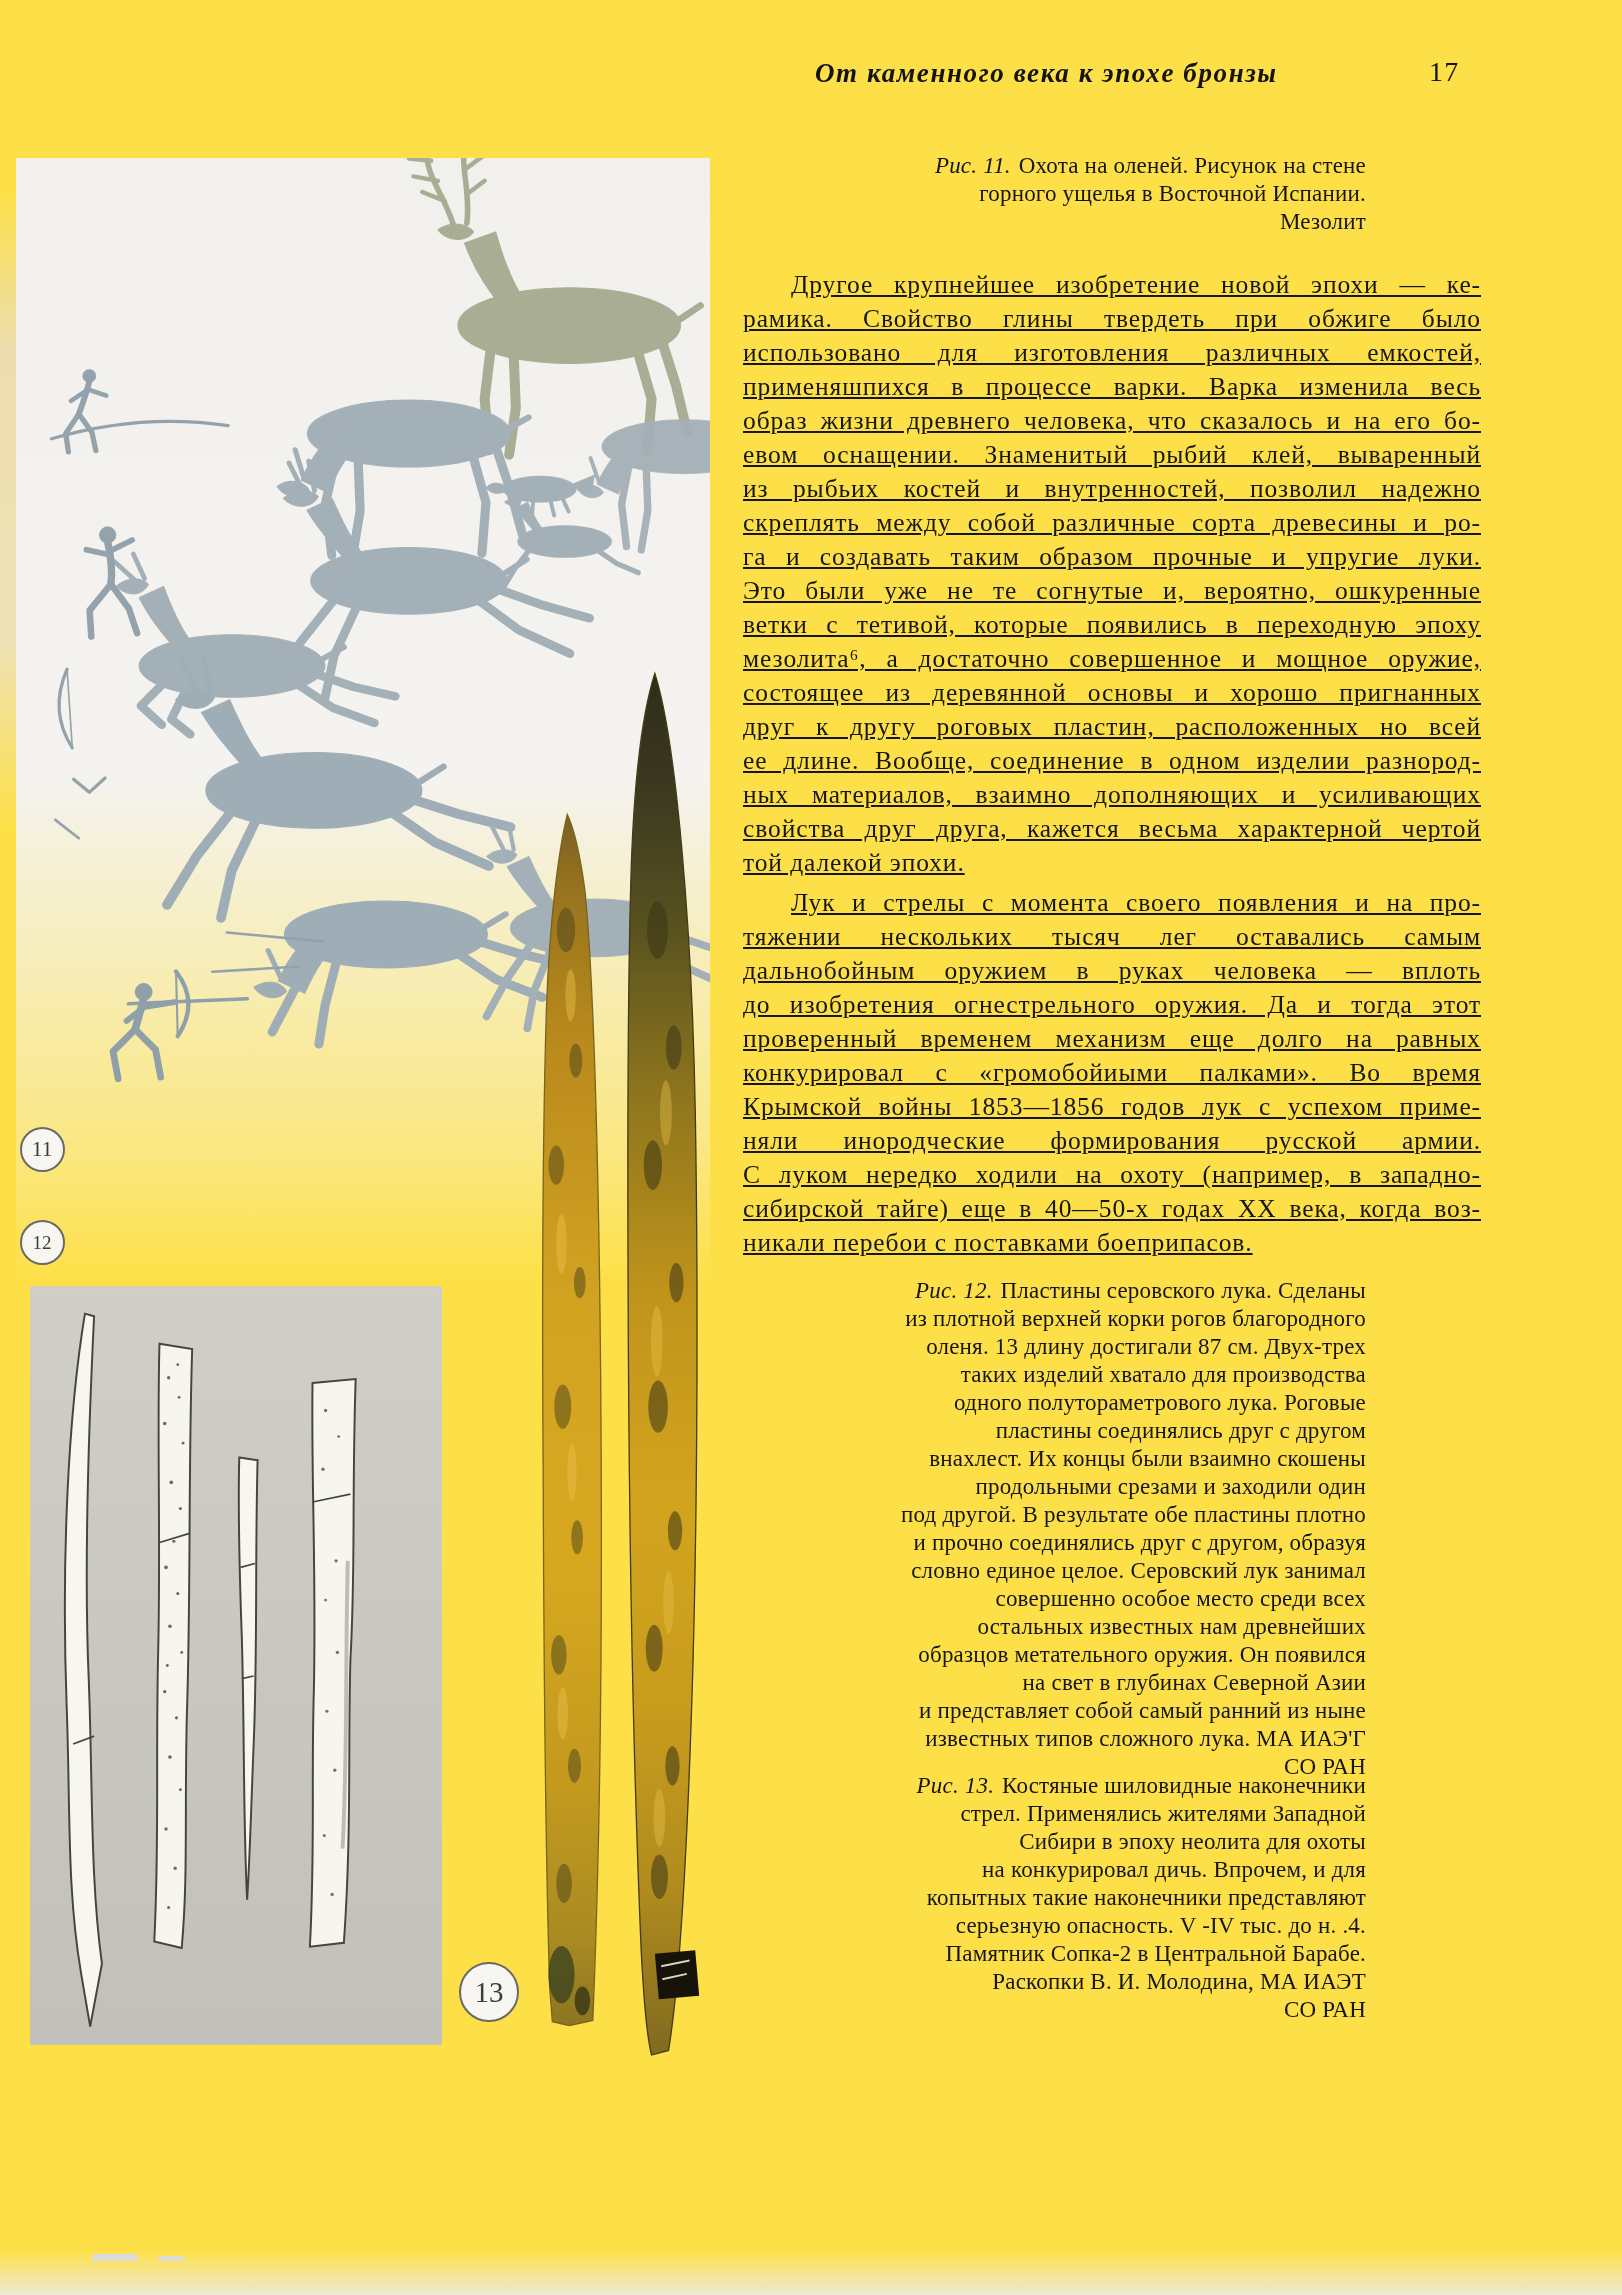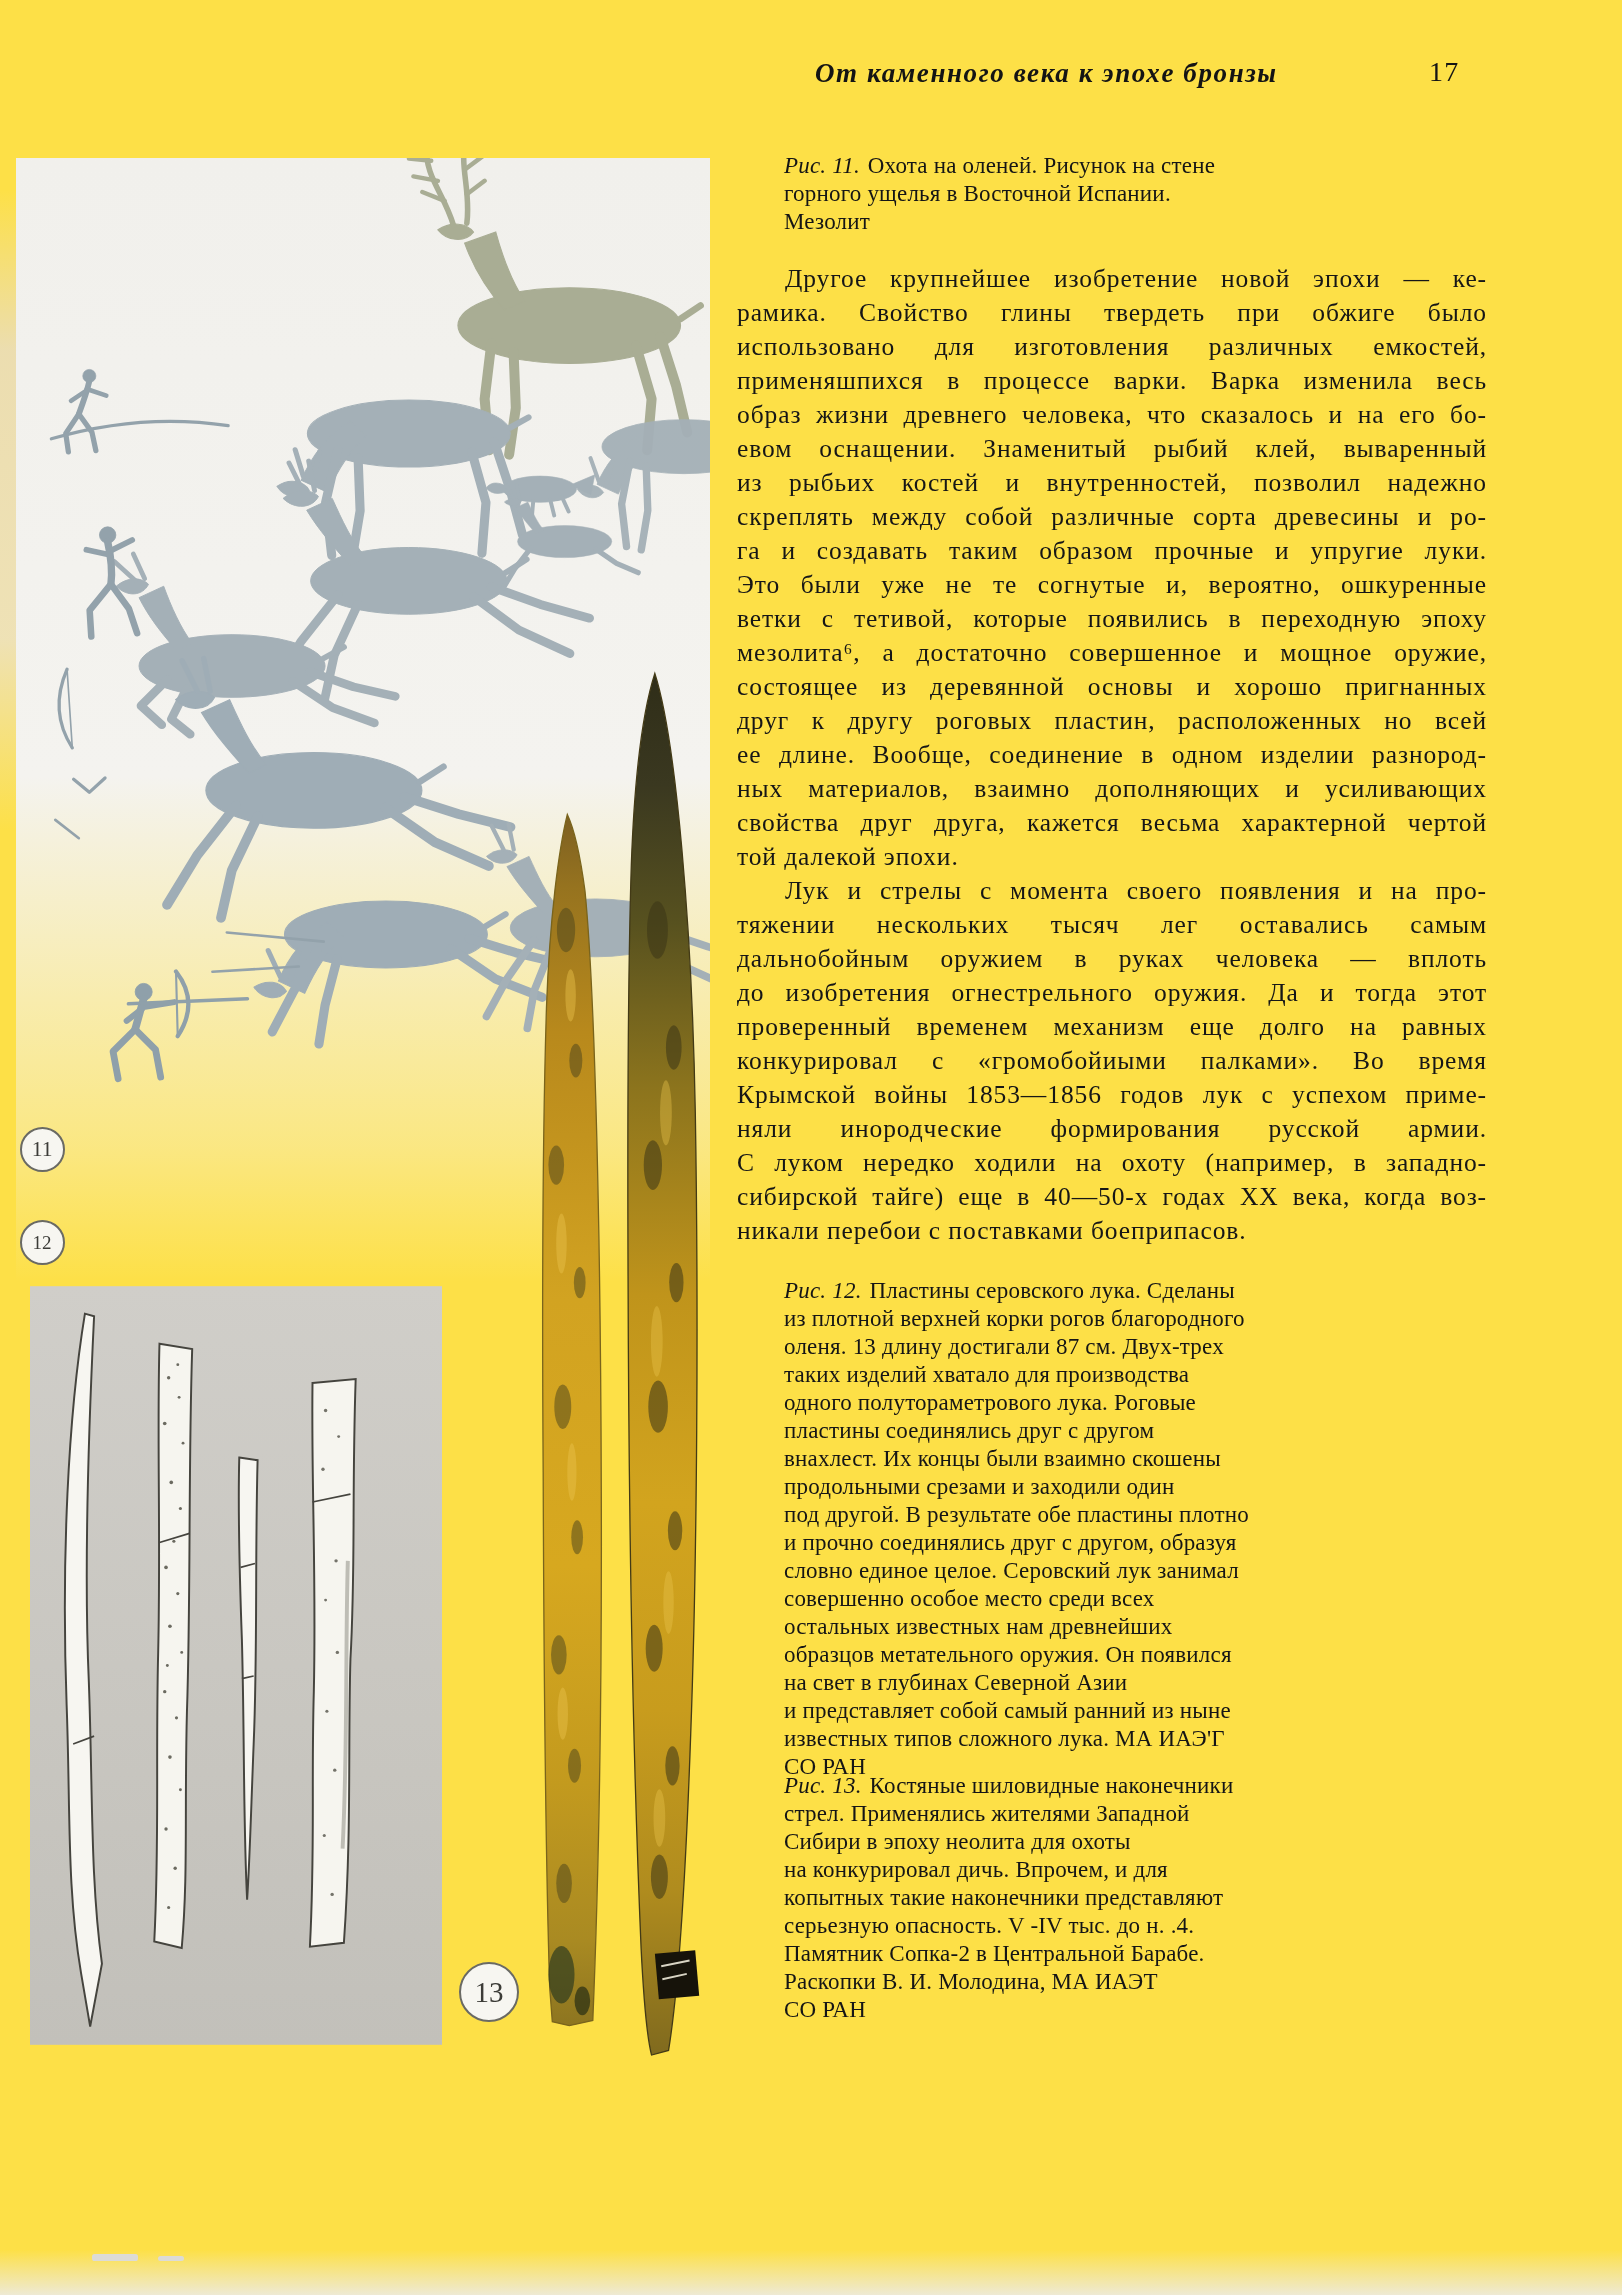--- a/index.html
+++ b/index.html
@@ -17,31 +17,31 @@
   }
   .page-number {
     position:absolute; left:1429px; top:56px;
     font-size:28px; letter-spacing:1.3px; color:#141414;
   }
   
   .cap {
     position:absolute; left:784px; width:582px;
     font-size:23px; line-height:28px; letter-spacing:0.2px; color:#151515;
   }
-  .cap .line { text-align:left; white-space:nowrap; }
+  .cap .line { text-align:right; white-space:nowrap; }
   .figlbl { font-style:italic; margin-right:7.9px; }
   #cap11 { top:152px; }
   #cap12 { top:1277px; }
   #cap13 { top:1772px; }
   
   .body-col {
     position:absolute; left:737px; top:262px; width:750px;
     font-size:25.5px; line-height:34px; letter-spacing:0.9px; color:#161616;
   }
-  .para { margin:0; }
+  .para { margin:6px;text-decoration:underline; }
   .bline { text-align:justify; text-align-last:justify; }
   .para .bline:first-child { text-indent:48px; }
   .para .bline:last-child { text-align-last:left; }
   
   .painting {
     position:absolute; left:16.4px; top:158px; width:694px; height:1124px;
     background:linear-gradient(180deg,#f1f0ec 0%,#f4f3ef 55%,rgba(246,245,241,.35) 88%,rgba(252,252,251,0) 100%);
   }
   .cream-edge {
     position:absolute; left:0; top:190px; width:15.7px; height:641px;

